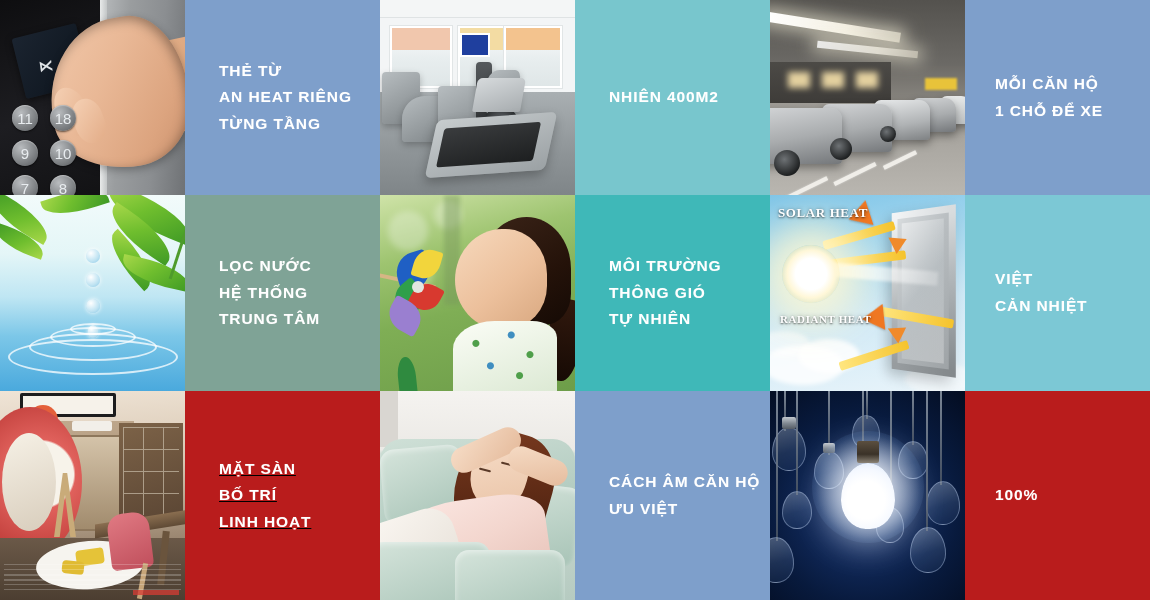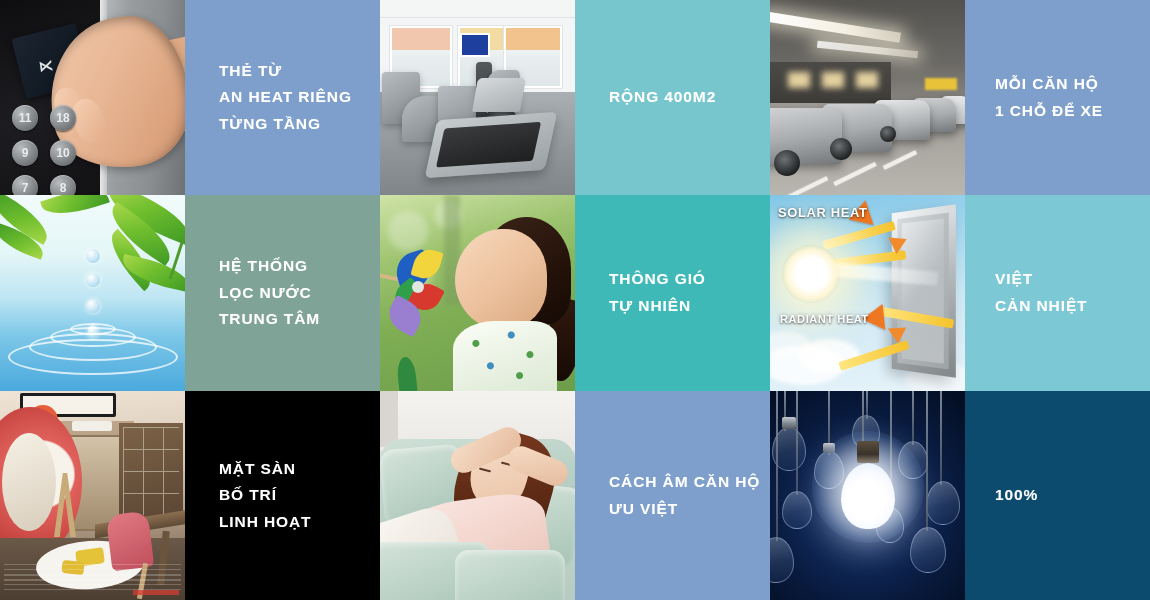--- a/index.html
+++ b/index.html
@@ -80,21 +80,21 @@
     position:absolute; width:30px; height:52px; border-radius:50%/42%;
     background: linear-gradient(140deg,#f6d2b6,#e2ab86);
   }
   .elev .f1 { left:58px; top:86px; transform:rotate(-28deg); }
   .elev .f2 { left:74px; top:98px; transform:rotate(-20deg); height:46px;}
   .btn-pad { position:absolute; left:12px; bottom:-6px; }
   .btn-row { display:flex; gap:12px; margin-top:9px; }
   .e-btn {
     width:26px; height:26px; border-radius:50%;
     background: radial-gradient(circle at 34% 30%, #b9bcbf, #76797c 68%, #54575a 100%);
-    color:#e8ecef; font-size:12px; font-weight:700;
+    color:#e8ecef; font-size:15px; font-weight:400;
     display:flex; align-items:center; justify-content:center;
     box-shadow: 0 1px 2px rgba(0,0,0,.6), inset 0 1px 1px rgba(255,255,255,.35);
   }
 
   
   .gym { background: linear-gradient(180deg,#eef1f2 0%,#e6eaec 46%,#a8aeb1 47%,#9aa0a3 100%); }
   .gym .ceiling { position:absolute; left:0; top:0; width:100%; height:18px; background:#f4f6f6; border-bottom:1px solid #dfe3e4;}
   .gym .wall { position:absolute; left:0; top:18px; width:100%; height:74px; background:#f3f5f6; }
   .gym .floor { position:absolute; left:0; top:92px; width:100%; height:103px; background:linear-gradient(180deg,#a9afb2,#8e9497 60%,#7f8588);}
   .gym .win {
@@ -247,21 +247,21 @@
   .girl .pw .bl-b { left:6px; top:0; background:#1f5fc4; transform:rotate(-18deg); }
   .girl .pw .bl-y { left:24px; top:-4px; background:#f2d53c; transform:rotate(16deg); width:26px;height:30px;}
   .girl .pw .bl-g { left:4px; top:30px; background:#2f9f4a; transform:rotate(-40deg); width:30px;height:30px;}
   .girl .pw .bl-r { left:22px; top:30px; background:#d8392f; transform:rotate(28deg); width:28px;height:28px;}
   .girl .pw .bl-p { left:0px; top:46px; background:#9a7fd0; transform:rotate(-62deg); width:30px;height:34px;}
   .girl .pw .hub { position:absolute; left:22px; top:28px; width:12px; height:12px; border-radius:50%; background:#e2e6e0; }
   .girl .stick { position:absolute; left:-4px; top:84px; width:60px; height:4px; background:#d6b684; transform:rotate(12deg); }
   .girl .grass { position:absolute; left:18px; bottom:-6px; width:18px; height:40px; background:#2f8a3f; border-radius:50% 50% 0 0; transform:rotate(-6deg); }
 
   
-  .solar { background: linear-gradient(170deg,#7fc5e8 0%,#a9d9ef 32%,#cfe9f6 58%,#e9f4fa 100%); }
+  .solar { background: linear-gradient(170deg,#7fc5e8 0%,#a9d9ef 32%,#cfe9f6 58%,#e9f4fa 100%); font-family: Liberation Serif, serif; }
   .solar .cloud { position:absolute; border-radius:50%; background:rgba(255,255,255,.82); filter:blur(2px); }
   .solar .cl1{left:-8px;bottom:6px;width:82px;height:40px;}
   .solar .cl2{left:28px;bottom:18px;width:62px;height:34px;}
   .solar .cl3{left:-14px;bottom:34px;width:54px;height:26px;opacity:.7;}
   .solar .cl4{right:-10px;bottom:-4px;width:70px;height:32px;opacity:.6;}
   .solar .sun {
     position:absolute; left:12px; top:50px; width:58px; height:58px; border-radius:50%;
     background: radial-gradient(circle,#ffffff 38%,#fff7d8 58%,rgba(255,236,160,.5) 76%,rgba(255,236,160,0) 100%);
     box-shadow: 0 0 38px 22px rgba(255,248,210,.85);
   }
@@ -500,21 +500,21 @@
     <div class="mach m2"></div>
     <div class="mach m3"></div>
     <div class="mach m4"></div>
     <div class="mach m5"></div>
     <div class="bike-wheel"></div>
     <div class="tread-console"></div>
     <div class="tread"></div>
   </div>
 
   <div class="cell text-cell bg-teal" style="background: rgb(120, 198, 205);">
-    <div class="line">RỘNG 400M2</div>
+    <div class="line">NHIÊN 400M2</div>
   </div>
 
   <div class="cell img-cell park">
     <div class="ceil"></div>
     <div class="strip"></div>
     <div class="strip strip2"></div>
     <div class="wallrow"></div>
     <div class="glow g1"></div>
     <div class="glow g2"></div>
     <div class="glow g3"></div>
@@ -551,22 +551,22 @@
     <div class="drop d2"></div>
     <div class="drop d3"></div>
     <div class="drop d4"></div>
     <div class="ripple r4"></div>
     <div class="ripple r3"></div>
     <div class="ripple r2"></div>
     <div class="ripple r1"></div>
   </div>
 
   <div class="cell text-cell bg-green" style="background: rgb(127, 163, 150);">
+    <div class="line">LỌC NƯỚC</div>
     <div class="line">HỆ THỐNG</div>
-    <div class="line">LỌC NƯỚC</div>
     <div class="line">TRUNG TÂM</div>
   </div>
 
   <div class="cell img-cell girl">
     <div class="bokeh b1"></div>
     <div class="bokeh b2"></div>
     <div class="bokeh b3"></div>
     <div class="trunk"></div>
     <div class="grass"></div>
     <div class="pony"></div>
@@ -578,20 +578,21 @@
       <div class="blade bl-b"></div>
       <div class="blade bl-y"></div>
       <div class="blade bl-g"></div>
       <div class="blade bl-r"></div>
       <div class="blade bl-p"></div>
       <div class="hub"></div>
     </div>
   </div>
 
   <div class="cell text-cell bg-tealdk" style="background: rgb(63, 184, 184);">
+    <div class="line">MÔI TRƯỜNG</div>
     <div class="line">THÔNG GIÓ</div>
     <div class="line">TỰ NHIÊN</div>
   </div>
 
   <div class="cell img-cell solar">
     <div class="cloud cl3"></div>
     <div class="cloud cl1"></div>
     <div class="cloud cl2"></div>
     <div class="cloud cl4"></div>
     <div class="pane"></div>
@@ -628,21 +629,21 @@
     <div class="pillow-y"></div>
     <div class="pillow-y2"></div>
     <div class="desk"></div>
     <div class="desk-leg"></div>
     <div class="chair"></div>
     <div class="chair-leg"></div>
     <div class="wm"></div>
     <div class="wm-red"></div>
   </div>
 
-  <div class="cell text-cell bg-blue2" style="background: #000000; text-decoration: underline;">
+  <div class="cell text-cell bg-blue2" style="background: #b91c1c; text-decoration: underline;">
     <div class="line">MẶT SÀN</div>
     <div class="line">BỐ TRÍ</div>
     <div class="line">LINH HOẠT</div>
   </div>
 
   <div class="cell img-cell sofa">
     <div class="wall"></div>
     <div class="wall-edge"></div>
     <div class="back"></div>
     <div class="cushion cu1"></div>
@@ -693,17 +694,17 @@
 
     <div class="cord" style="left:6px;height:150px;"></div>
     <div class="glass" style="left:-12px;top:146px;width:36px;height:46px;"></div>
 
     <div class="cord" style="left:92px;height:68px;"></div>
     <div class="main-glow"></div>
     <div class="main-bulb"></div>
     <div class="main-cap"></div>
   </div>
 
-  <div class="cell text-cell narrow bg-teal3" style="background: #0c4a6e; gap: 40px;">
+  <div class="cell text-cell narrow bg-teal3" style="background: #b91c1c; gap: 40px;">
     <div class="line">100%</div>
   </div>
 
 </div>
 
 </body></html>

